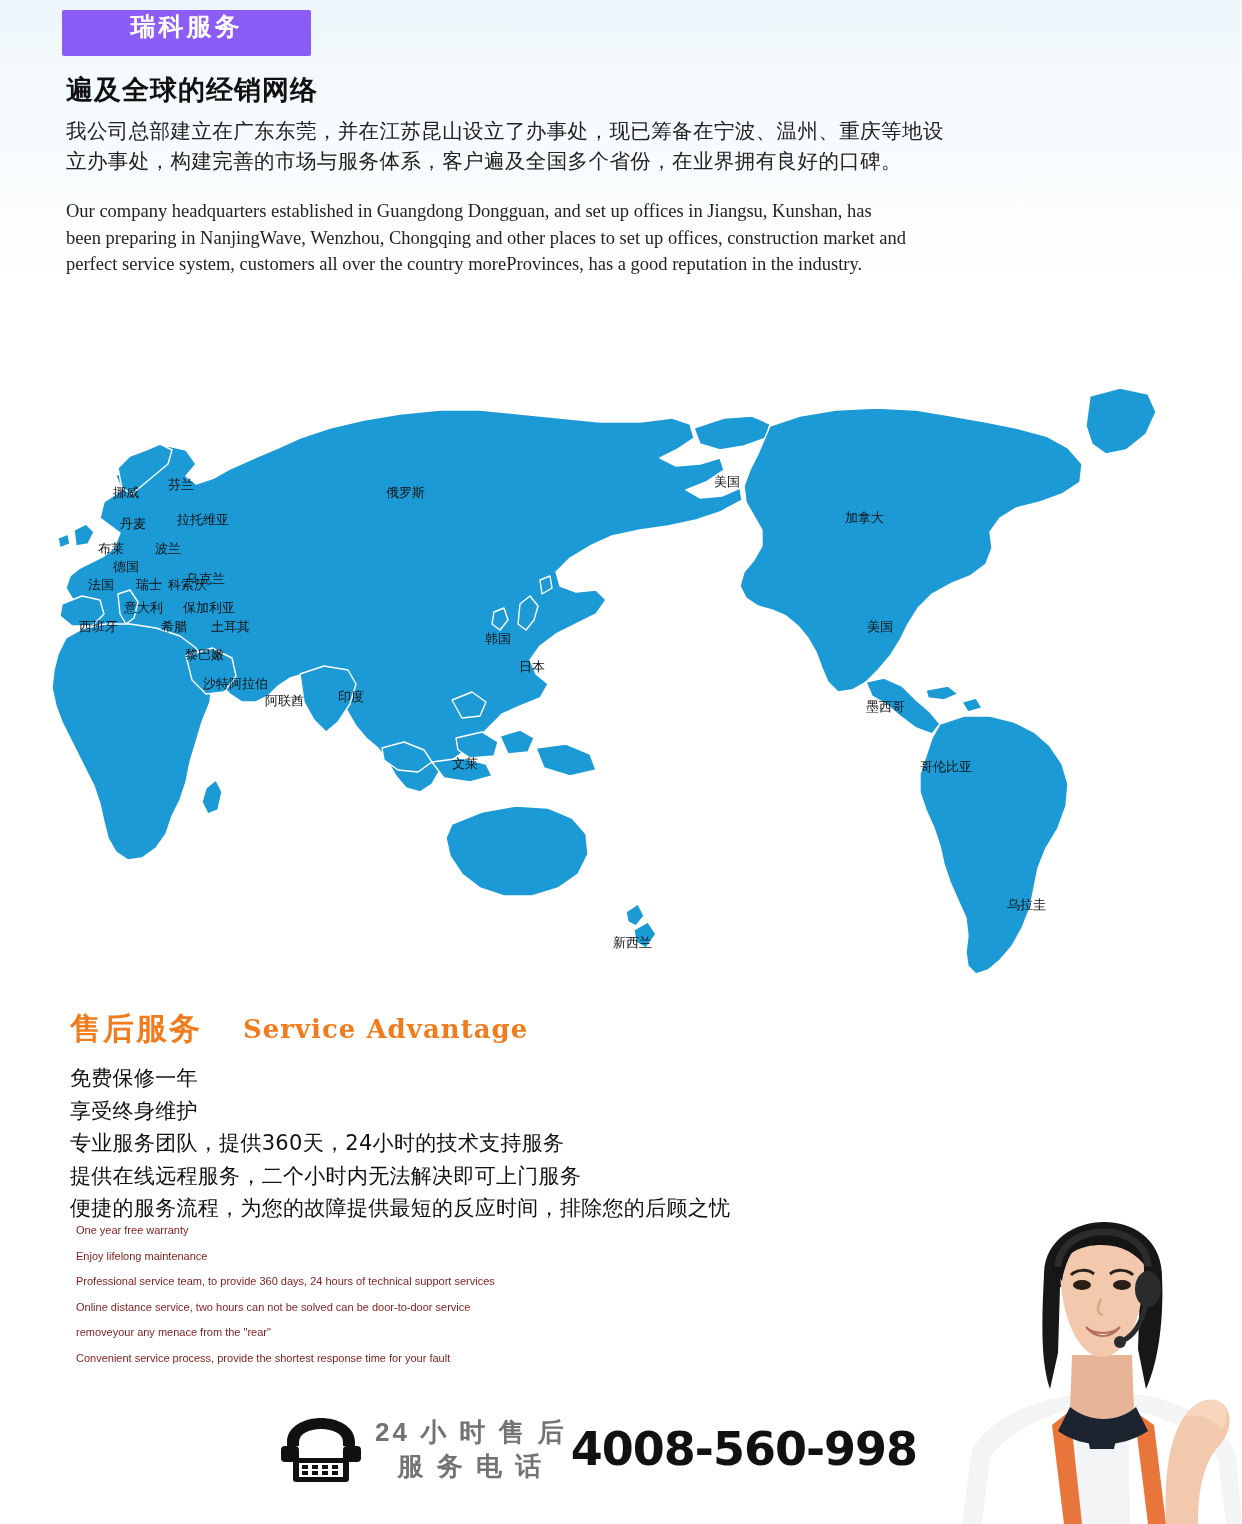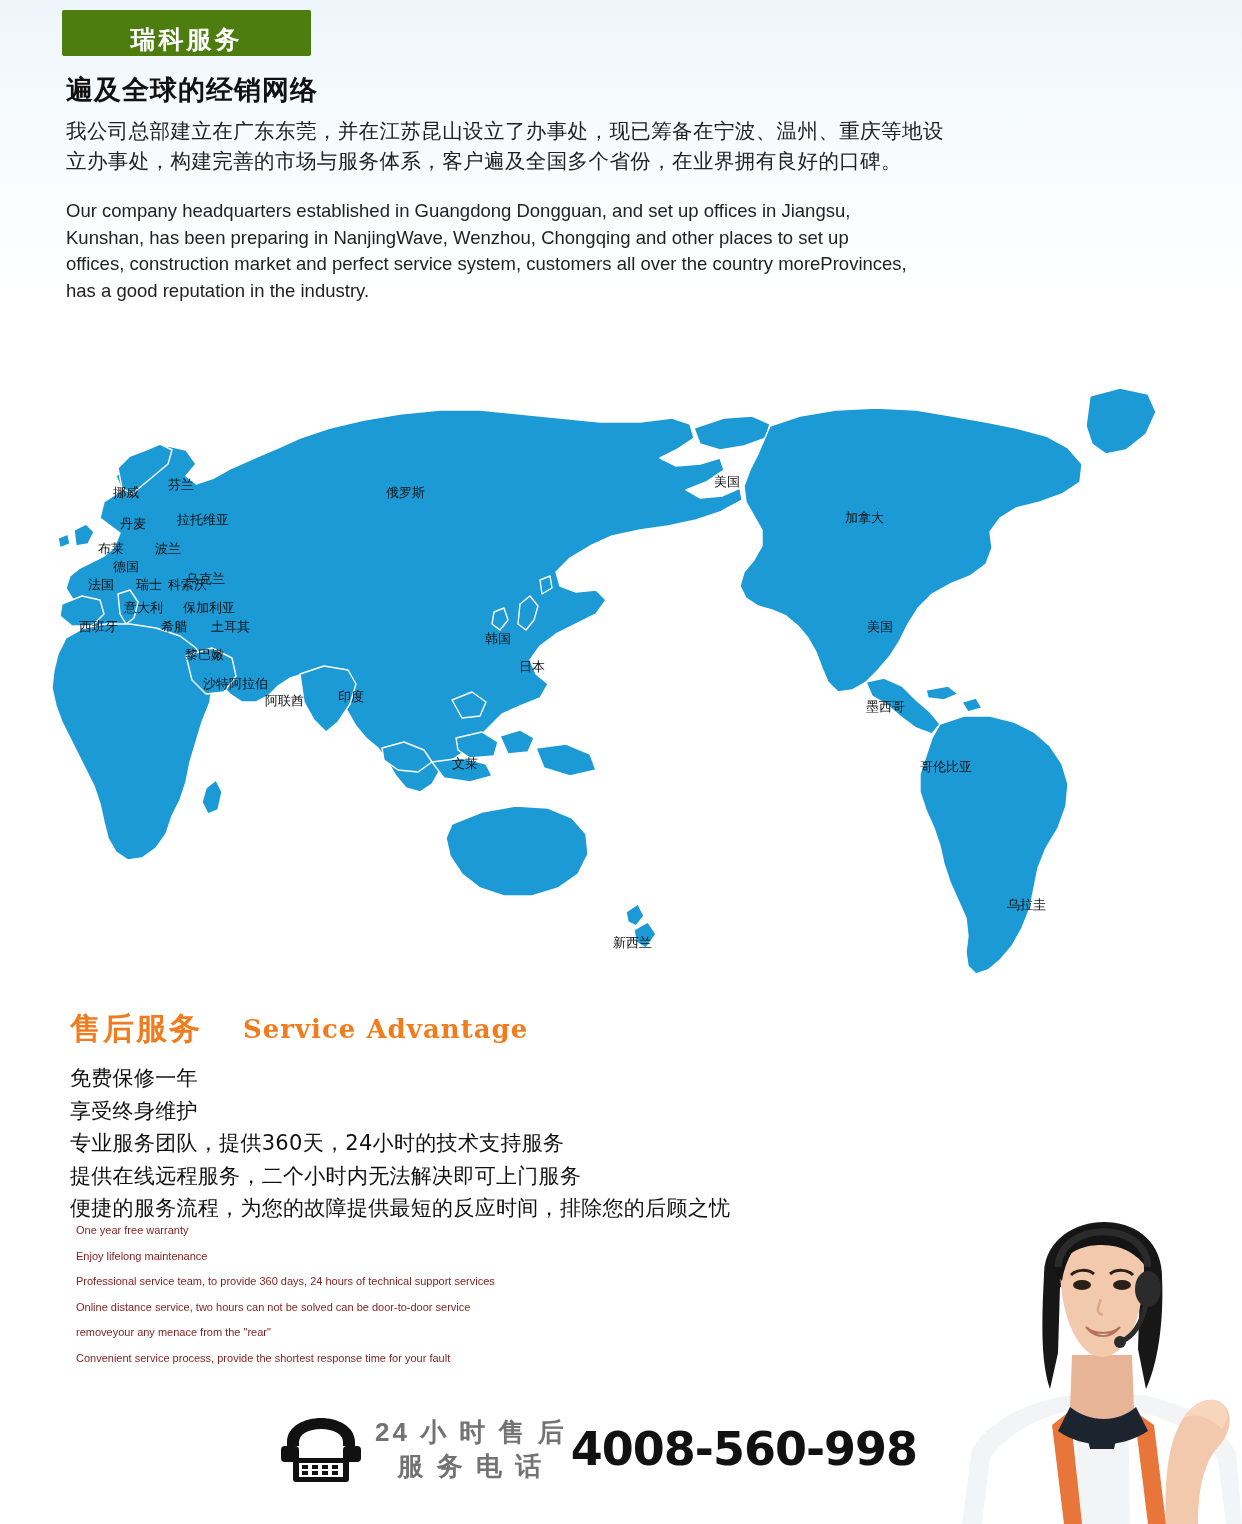--- a/index.html
+++ b/index.html
@@ -13,22 +13,22 @@
   .bg-wash{
     position:absolute;left:0;top:0;width:1242px;height:300px;
     background:linear-gradient(180deg,#eef6fb 0%,#f7fbfd 45%,#ffffff 100%);
     z-index:0;
   }
   .page{position:relative;z-index:1;width:1242px;height:1524px;}
 
   
   .tab{
     position:absolute;left:62px;top:10px;width:249px;height:46px;
-    background:#4d7c0f;
-    display:flex;align-items:flex-end;justify-content:center;
+    background:#8b5cf6;
+    display:flex;align-items:flex-start;justify-content:center;
     border-radius:2px;
   }
   .tab-label{
     color:#ffffff;font-size:25px;font-weight:bold;letter-spacing:3px;
     font-family:"DejaVu Sans","Liberation Sans",sans-serif;
   }
 
   
   .sec-title{
     position:absolute;left:66px;top:72px;
@@ -36,21 +36,21 @@
     font-family:"DejaVu Serif","Liberation Serif",serif;
   }
   .cn-para{
     position:absolute;left:66px;top:116px;width:880px;
     font-size:20.5px;line-height:30px;color:#222;letter-spacing:.4px;
     font-family:"DejaVu Sans","Liberation Sans",sans-serif;
   }
   .en-para{
     position:absolute;left:66px;top:198px;width:845px;
     font-size:18.5px;line-height:26.5px;color:#222;
-    font-family:Liberation Sans, sans-serif;
+    font-family:Liberation Serif, serif;
   }
 
   
   .map-wrap{position:absolute;left:0;top:318px;width:1242px;height:690px;}
   .map-wrap svg{display:block;width:1242px;height:690px;}
   .map-label{
     position:absolute;font-size:13px;color:#111;white-space:nowrap;
     font-family:"DejaVu Sans","Liberation Sans",sans-serif;
   }
 

